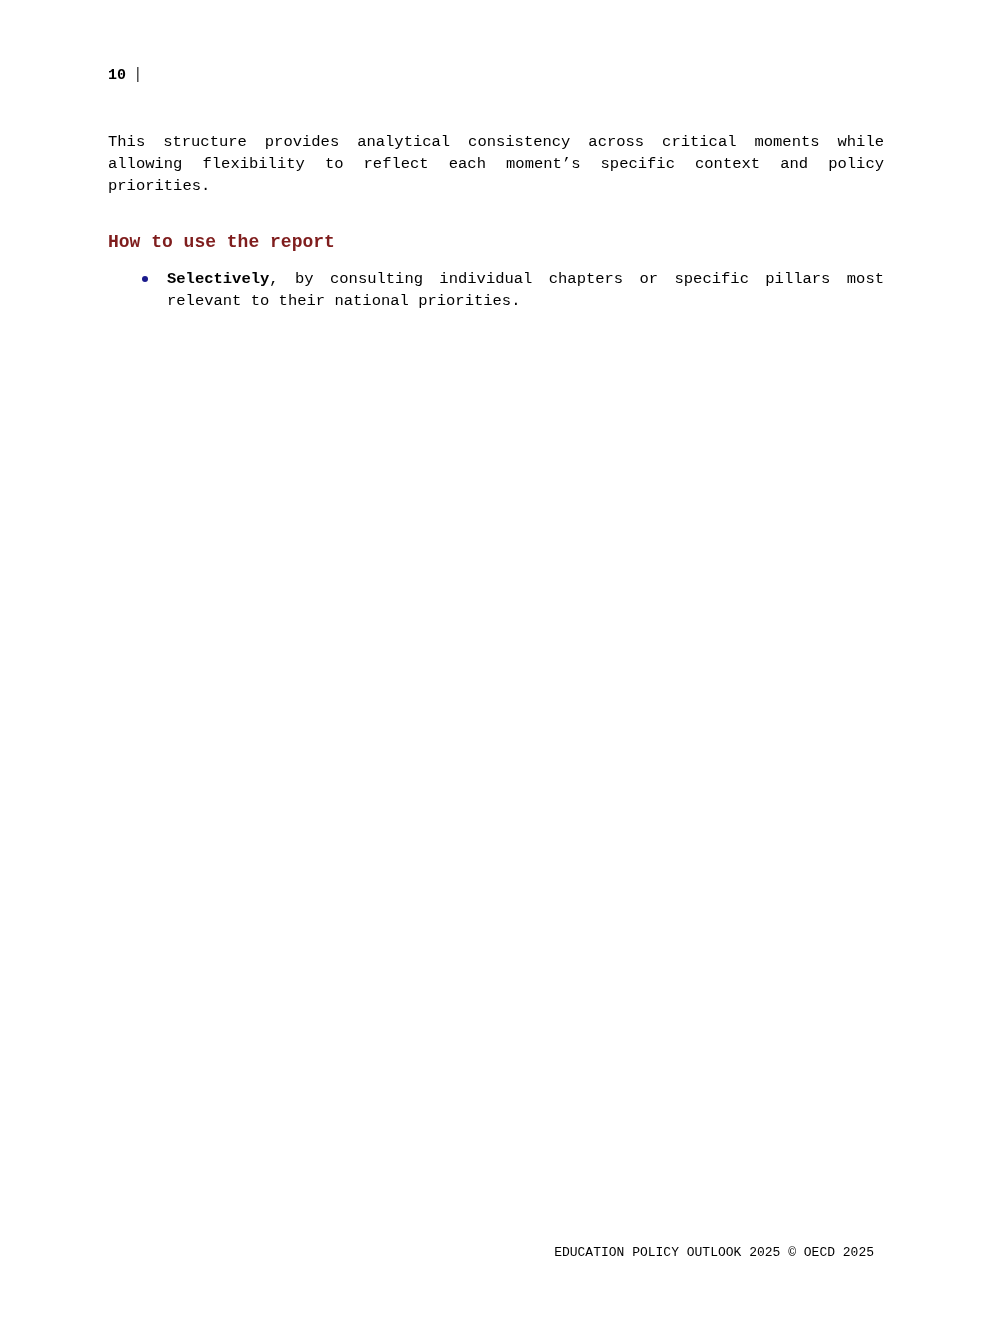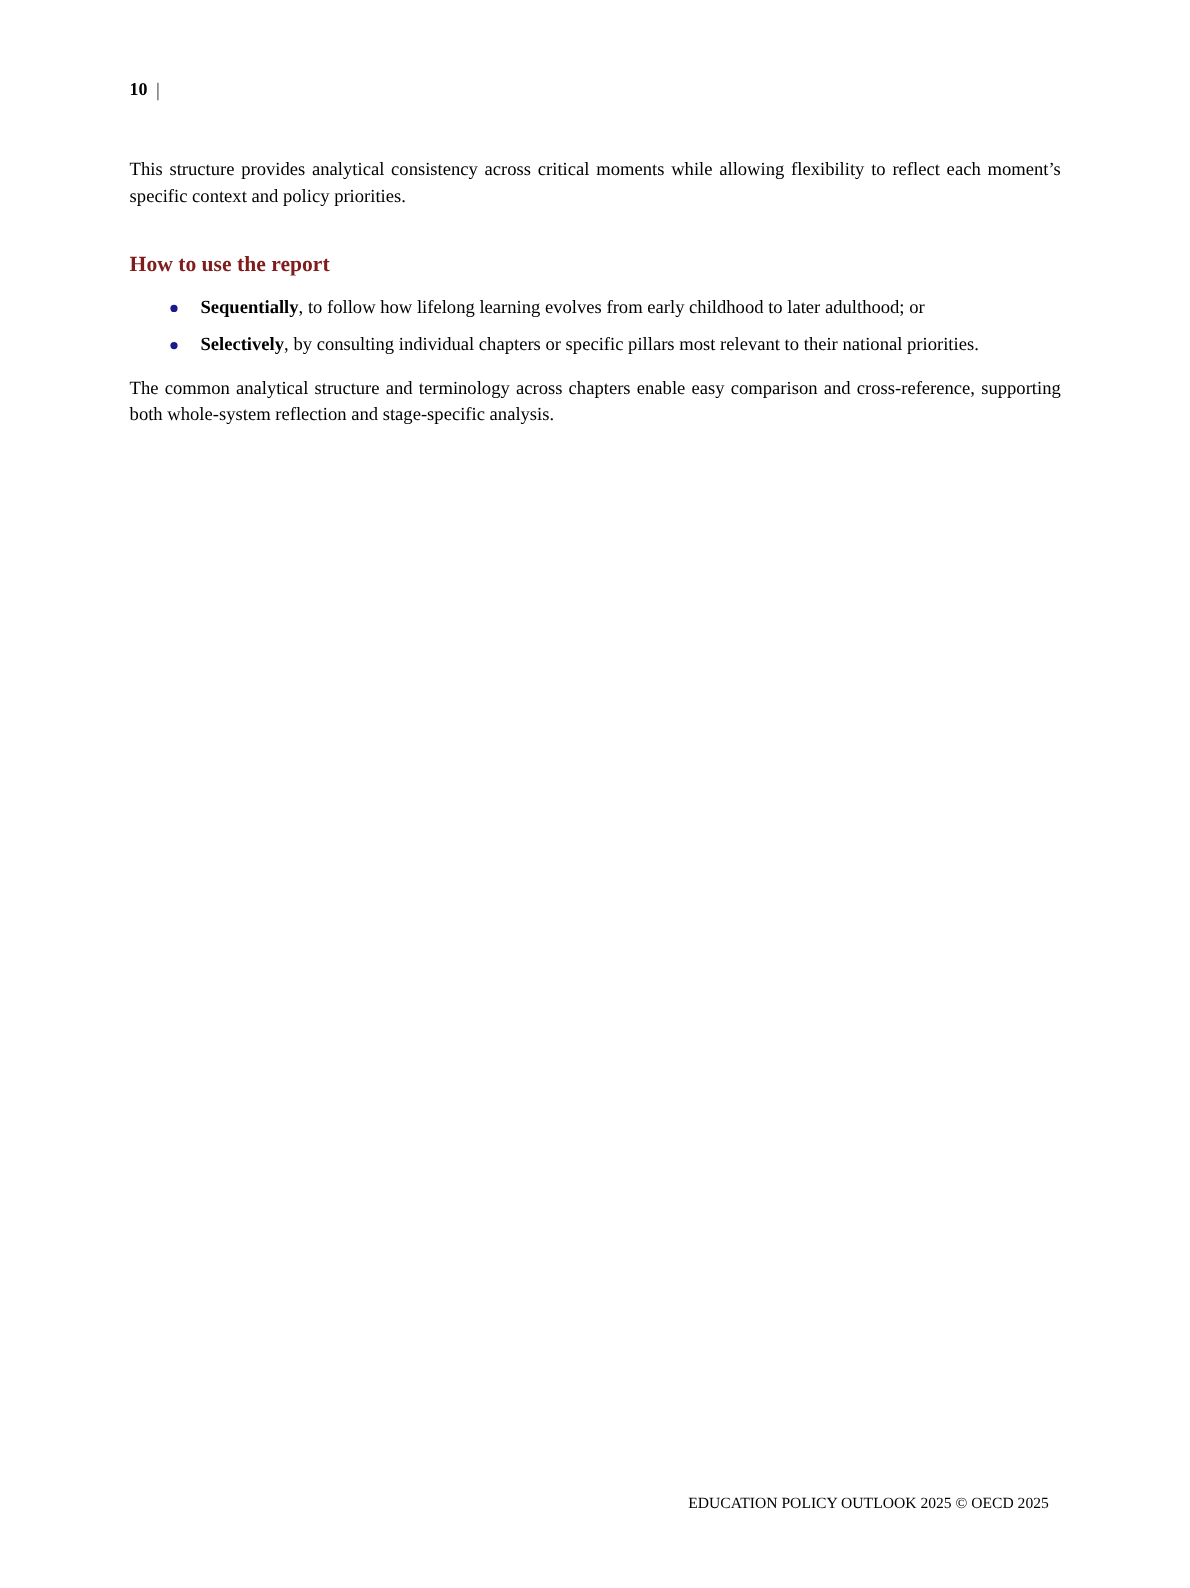--- a/index.html
+++ b/index.html
@@ -3,21 +3,21 @@
 <meta charset="utf-8">
 <style>
   * { margin: 0; padding: 0; box-sizing: border-box; }
   html, body { background: #ffffff; }
   .page {
     position: relative;
     width: 992px;
     height: 1323px;
     margin: 0 auto;
     background: #ffffff;
-    font-family: Liberation Serif, serif;
+    font-family: Liberation Mono, monospace;
     color: #000000;
     overflow: hidden;
   }
   .content {
     position: absolute;
     left: 108px;
     top: 0;
     width: 776px;
   }
   .page-number-row {
@@ -87,26 +87,21 @@
     </div>
 
     <p class="body-para para-intro">This structure provides analytical consistency across critical moments while allowing flexibility to reflect each moment’s specific context and policy priorities.</p>
 
     <h2 class="section-heading">How to use the report</h2>
 
 
     <div class="bullet-list">
       <div class="bullet-item">
         <span class="bullet-marker"></span>
-        <b>Sequentially</b><span>, to follow how lifelong learning evolves from early childhood to later adulthood; or</span>
-      </div>
-      <div class="bullet-item">
-        <span class="bullet-marker"></span>
         <b>Selectively</b><span>, by consulting individual chapters or specific pillars most relevant to their national priorities.</span>
       </div>
     </div>
 
-    <p class="body-para para-closing">The common analytical structure and terminology across chapters enable easy comparison and cross-reference, supporting both whole-system reflection and stage-specific analysis.</p>
 
   </div>
 
   <div class="footer">EDUCATION POLICY OUTLOOK 2025 © OECD 2025</div>
 </div>
 
 </body></html>

